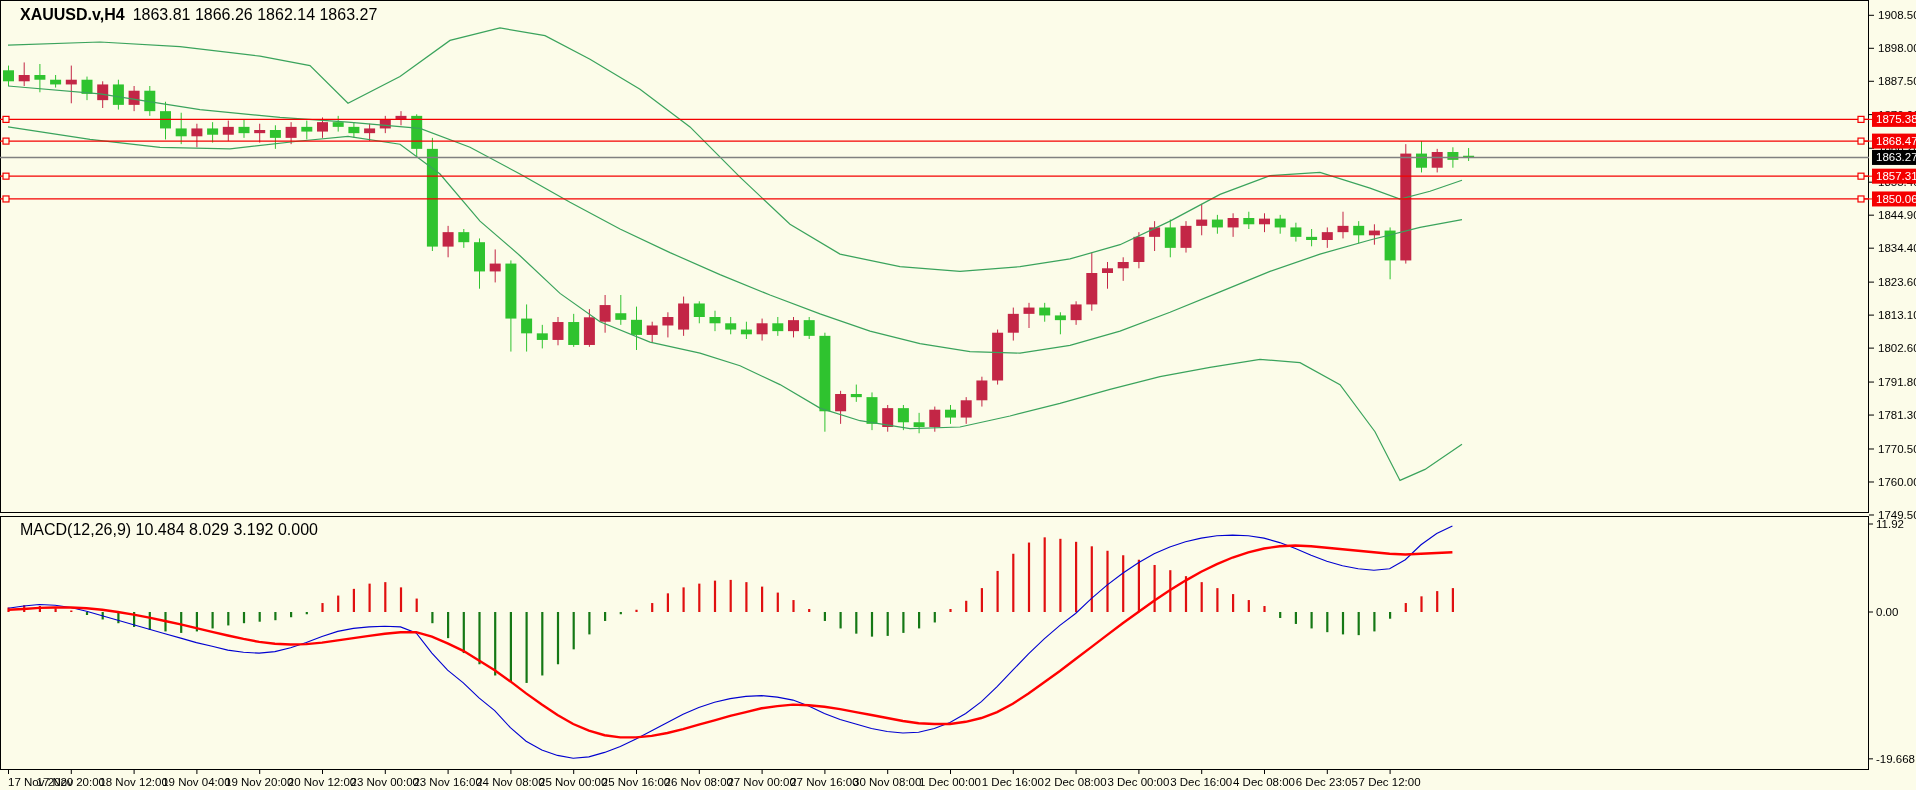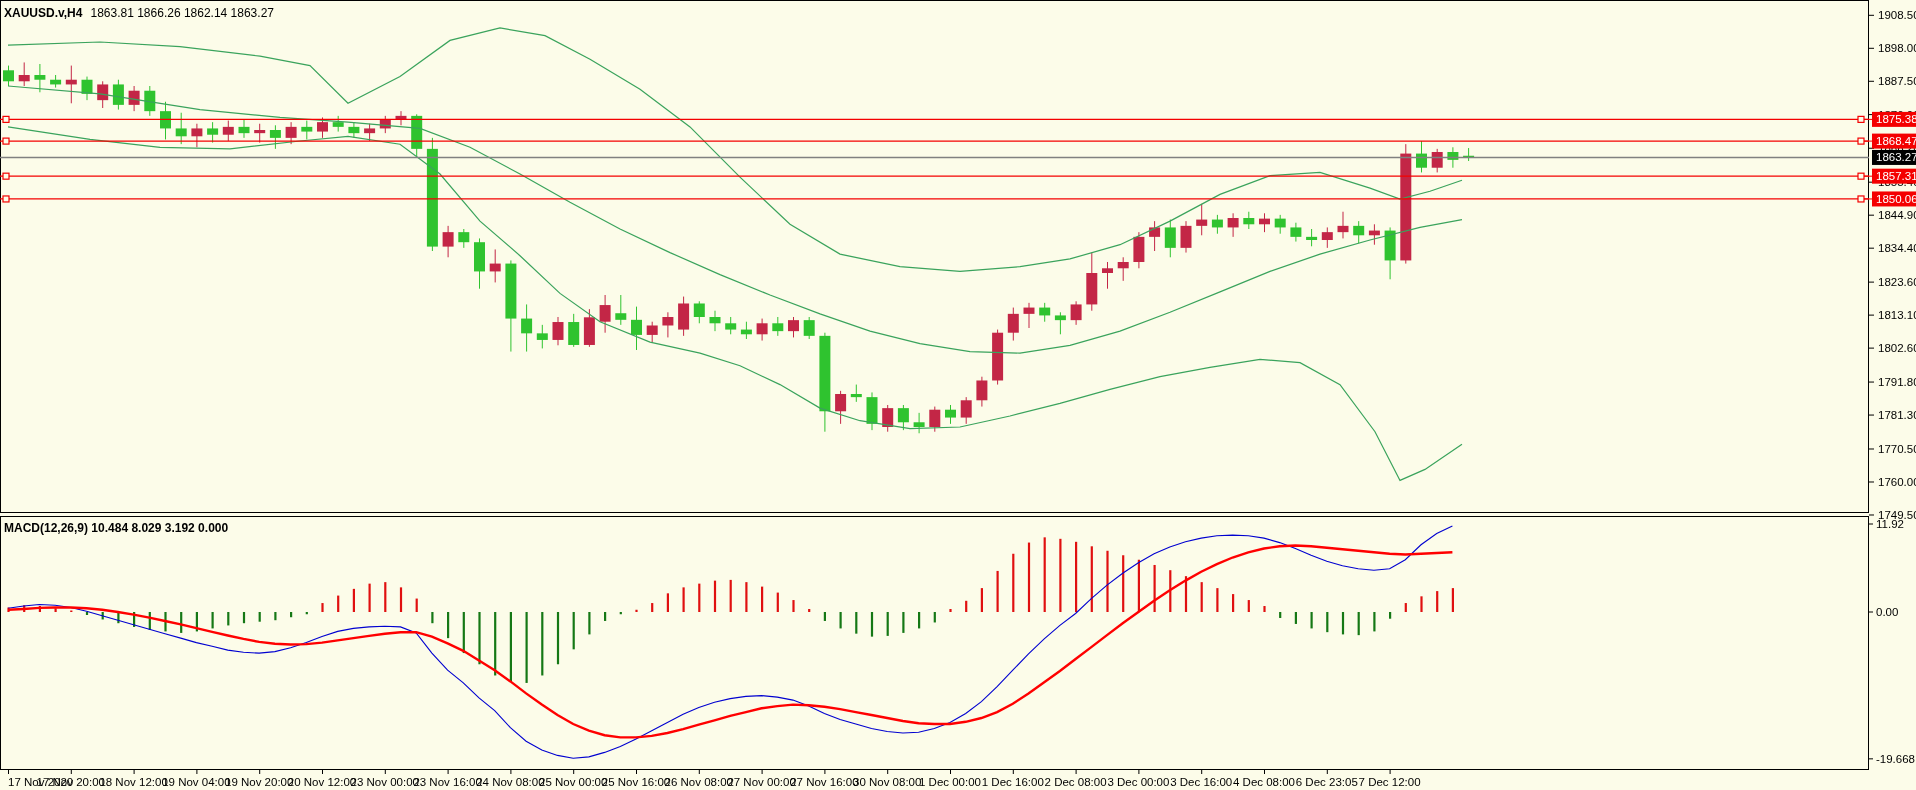--- a/index.html
+++ b/index.html
@@ -1,21 +1,21 @@
 <!DOCTYPE html>
 <html><head>
 <meta charset="utf-8">
 <style>
   html,body{margin:0;padding:0;background:#FCFCE9;}
   #chart-window{position:relative;width:1916px;height:790px;background:#FCFCE9;overflow:hidden;
     font-family:"Liberation Sans",sans-serif;}
   #chart-canvas{position:absolute;left:0;top:0;}
-  .panel-title{position:absolute;left:4px;color:#000;font-size:12px;font-weight:700;letter-spacing:0;white-space:pre;}
+  .panel-title{position:absolute;left:20px;color:#000;font-size:16px;font-weight:700;letter-spacing:0;white-space:pre;}
   #main-title{top:6px;}
-  #macd-title{top:521px;font-weight:700;}
+  #macd-title{top:521px;font-weight:400;}
   .ohlc{font-weight:400;margin-left:8px;}
 </style>
 </head>
 <body>
 
 <div id="chart-window">
   <svg id="chart-canvas" width="1916" height="790">
       <defs>
         <clipPath id="mainClip">
           <rect x="1" y="1" width="1867" height="511"></rect>

